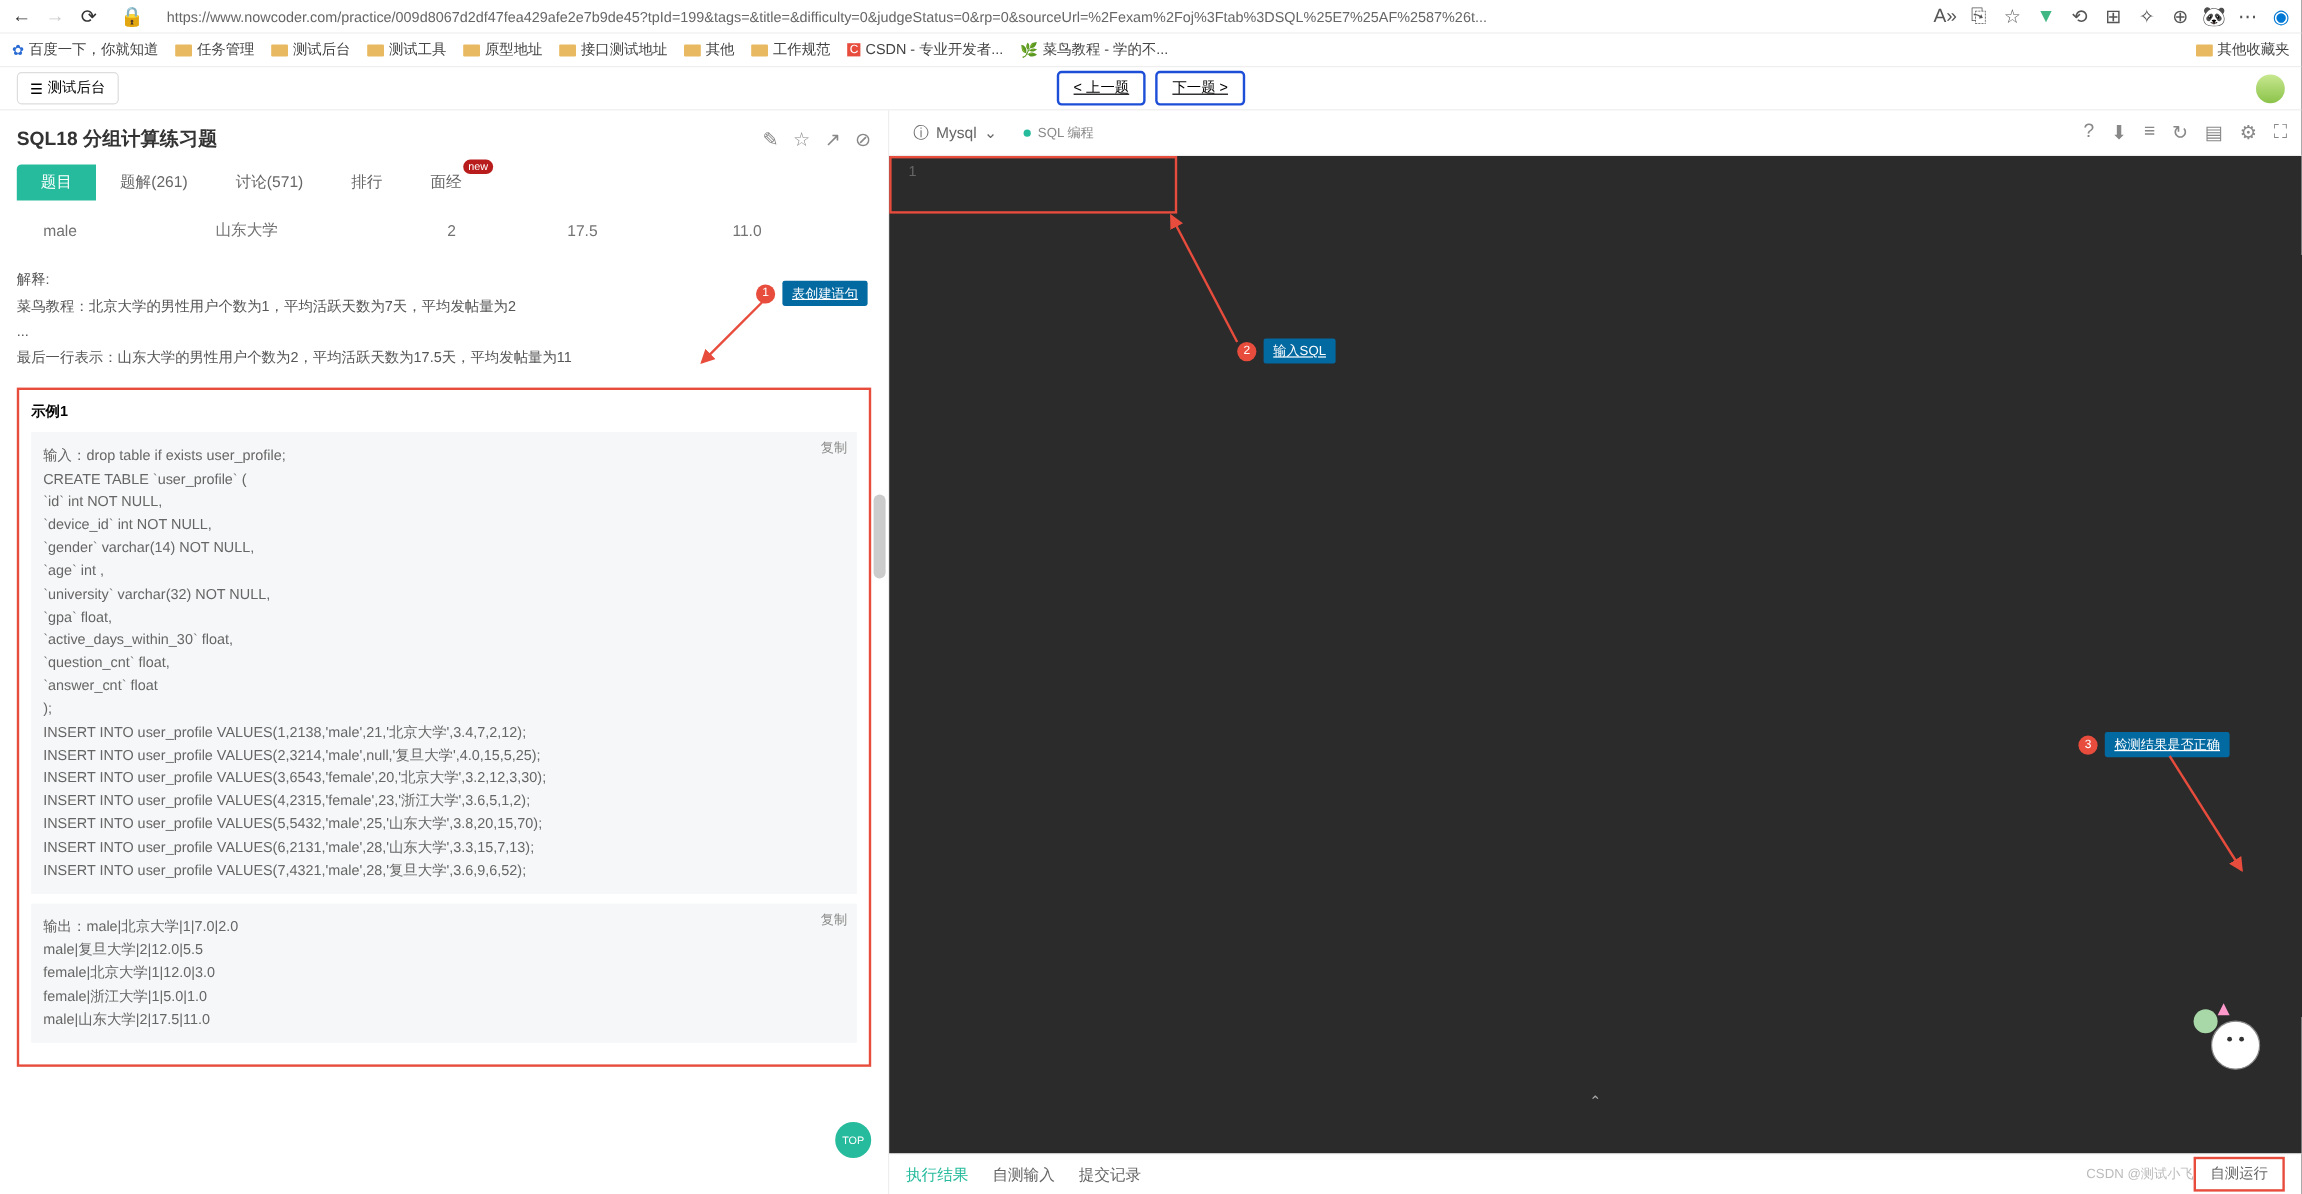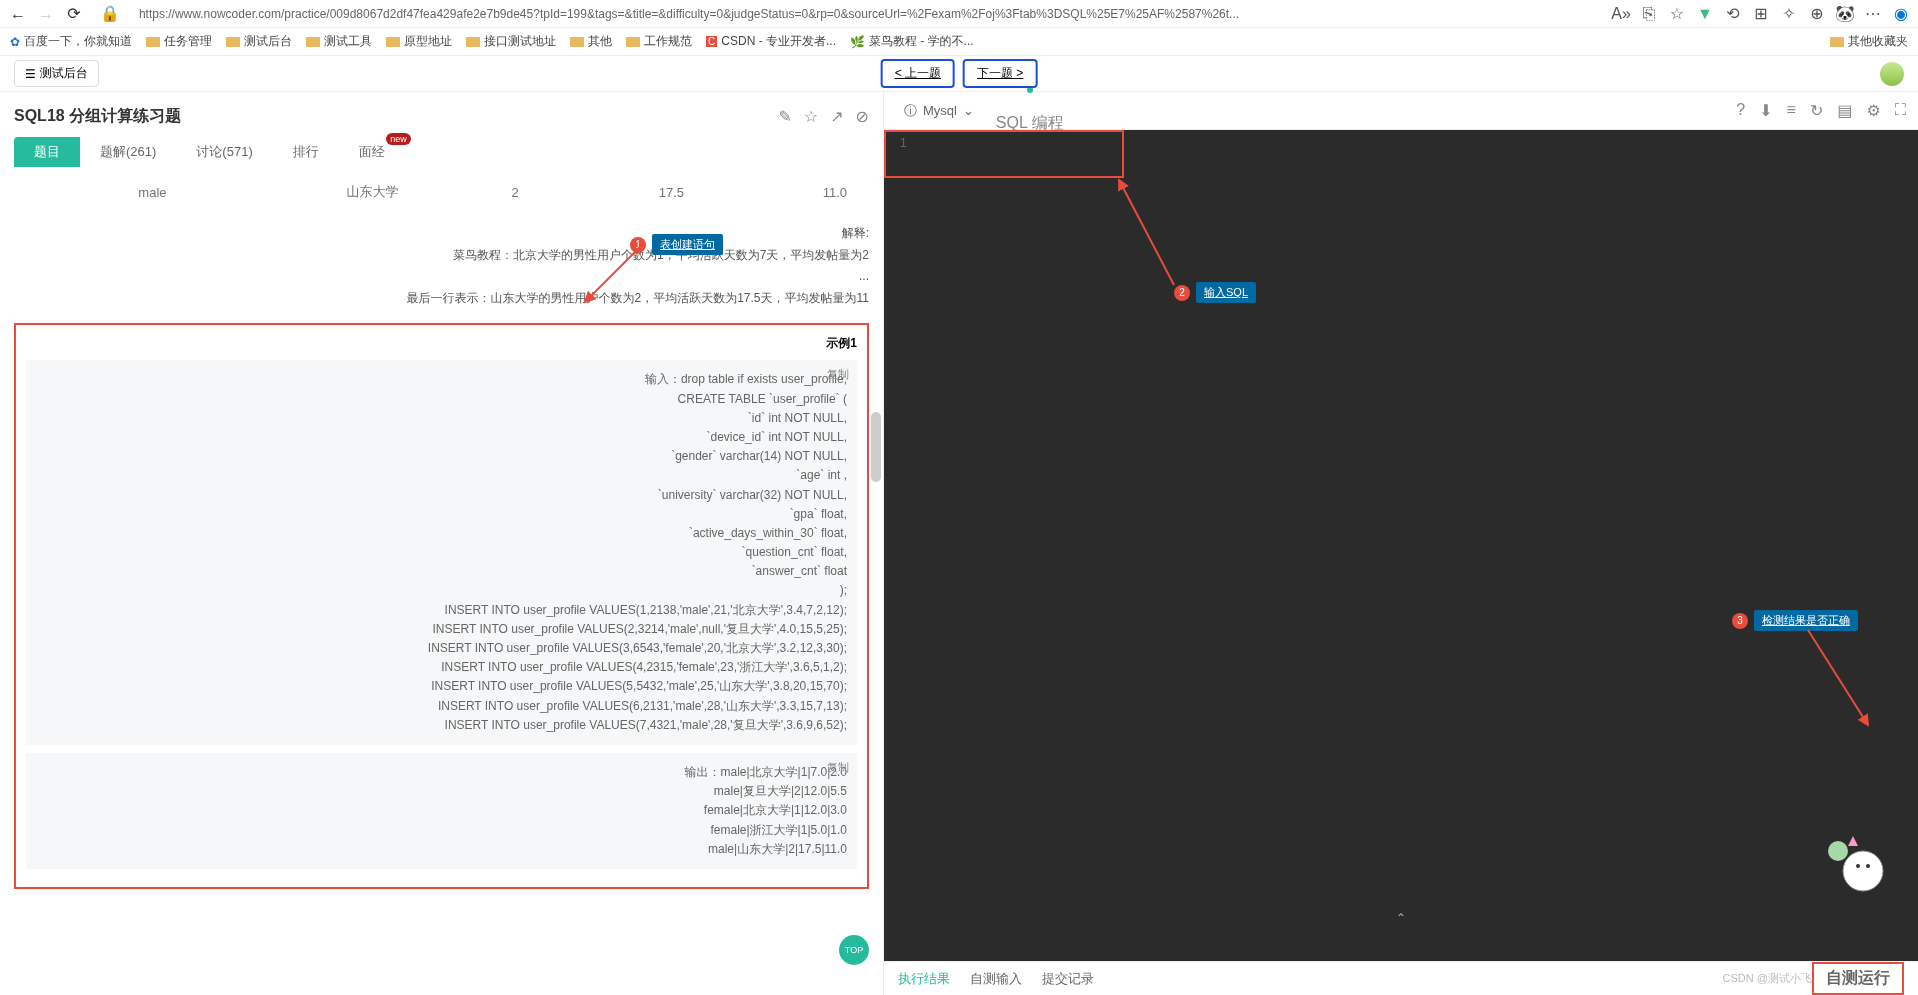--- a/index.html
+++ b/index.html
@@ -13,53 +13,53 @@
 .bookmarks-bar{height:28px;display:flex;align-items:center;padding:0 10px;gap:14px;border-bottom:1px solid #eee;font-size:12px;}
 .bm{display:flex;align-items:center;gap:4px;color:#444;cursor:pointer;white-space:nowrap;}
 .folder-icon{width:14px;height:10px;background:#e8b960;border-radius:1px;}
 .bm-right{margin-left:auto;}
 .page-top{height:36px;display:flex;align-items:center;padding:0 14px;gap:8px;border-bottom:1px solid #eee;}
 .list-btn{border:1px solid #ddd;padding:4px 10px;font-size:12px;border-radius:4px;display:flex;align-items:center;gap:4px;cursor:pointer;}
 .nav-center{position:absolute;left:50%;transform:translateX(-50%);display:flex;gap:8px;}
 .nav-btn{border:2px solid #1d4ed8;padding:4px 12px;font-size:12px;border-radius:4px;cursor:pointer;text-decoration:underline;}
 .avatar{width:24px;height:24px;border-radius:50%;background:linear-gradient(#c8e890,#8bc34a);margin-left:auto;}
 .main{display:flex;height:calc(100% - 92px);}
-.left-panel{width:883px;padding:14px 14px 0;overflow:hidden;position:relative;text-align:right;}
+.left-panel{width:740px;padding:14px 14px 0;overflow:hidden;position:relative;}
 .title-row{display:flex;align-items:center;margin-bottom:10px;}
 .q-title{font-size:16px;font-weight:600;color:#333;}
 .title-actions{margin-left:auto;display:flex;gap:12px;color:#888;}
 .tabs{display:flex;gap:0;margin-bottom:8px;}
 .tab{padding:6px 20px;font-size:13px;color:#666;cursor:pointer;position:relative;}
 .tab.active{background:#26bb9c;color:#fff;border-radius:4px 0 0 0;}
 .tab-badge{position:absolute;top:-4px;right:-6px;background:#b91c1c;color:#fff;font-size:9px;padding:1px 4px;border-radius:6px;}
 .data-table{width:100%;font-size:13px;color:#737373;margin-bottom:14px;}
 .data-table td{padding:6px 20px;}
 .explain{font-size:12px;color:#555;line-height:1.8;margin-bottom:14px;}
 .example-box{border:2px solid #e74c3c;padding:10px;background:#fff;}
 .example-title{font-size:12px;font-weight:600;margin-bottom:8px;}
 .code-block{background:#f6f7f8;padding:10px;font-family:Consolas,monospace;font-size:12px;color:#666;line-height:1.6;white-space:pre;position:relative;margin-bottom:8px;}
 .copy-btn{position:absolute;top:6px;right:8px;font-size:11px;color:#888;cursor:pointer;}
 .right-panel{flex:1;display:flex;flex-direction:column;border-left:1px solid #eee;}
 .editor-header{height:38px;display:flex;align-items:center;padding:0 12px;gap:14px;border-bottom:1px solid #eee;}
 .db-select{display:flex;align-items:center;gap:6px;font-size:13px;color:#666;cursor:pointer;padding:4px 8px;}
-.sql-label{font-size:16px;color:#888;display:flex;align-items:center;gap:20px;flex-direction:column;}
+.sql-label{font-size:11px;color:#888;display:flex;align-items:center;gap:6px;}
 .green-dot{width:6px;height:6px;background:#26bb9c;border-radius:50%;}
 .editor-actions{margin-left:auto;display:flex;gap:14px;color:#888;}
 .code-editor{flex:1;background:#2b2b2b;position:relative;color:#aaa;font-family:monospace;font-size:12px;}
 .line-num{position:absolute;left:16px;top:6px;color:#666;}
 .red-box{position:absolute;left:0;top:0;width:240px;height:48px;border:2px solid #e74c3c;}
 .annot{position:absolute;display:flex;align-items:center;gap:6px;}
 .annot-num{width:16px;height:16px;background:#e74c3c;color:#fff;border-radius:50%;font-size:10px;display:flex;align-items:center;justify-content:center;}
 .annot-text{background:#0369a1;color:#fff;font-size:11px;padding:3px 8px;border-radius:2px;text-decoration:underline;}
 .arrow-svg{position:absolute;pointer-events:none;}
 .bottom-bar{height:34px;display:flex;align-items:center;padding:0 14px;gap:20px;border-top:1px solid #eee;font-size:13px;}
 .bt-tab{color:#666;cursor:pointer;}
 .bt-tab.active{color:#26bb9c;font-weight:500;}
 .bt-right{margin-left:auto;display:flex;gap:0;align-items:center;}
-.self-test{padding:4px 12px;font-size:16px;color:#666;border:2px solid #e74c3c;cursor:pointer;font-weight:bold;}
+.self-test{padding:4px 12px;font-size:12px;color:#666;border:2px solid #e74c3c;cursor:pointer;}
 .watermark{color:#bbb;font-size:11px;}
 .scroll-track{position:absolute;right:0;top:120px;width:14px;height:400px;}
 .scroll-thumb{position:absolute;right:2px;top:200px;width:10px;height:70px;background:#ccc;border-radius:5px;}
 .top-btn{position:absolute;right:14px;bottom:30px;width:30px;height:30px;background:#26bb9c;border-radius:50%;color:#fff;font-size:9px;display:flex;align-items:center;justify-content:center;}
 .chevron-up{position:absolute;left:50%;bottom:36px;transform:translateX(-50%);width:30px;height:14px;display:flex;align-items:center;justify-content:center;color:#aaa;cursor:pointer;}
 .cat-deco{position:absolute;right:30px;bottom:60px;width:70px;height:70px;}
 </style>
 </head>
 <body>
 

